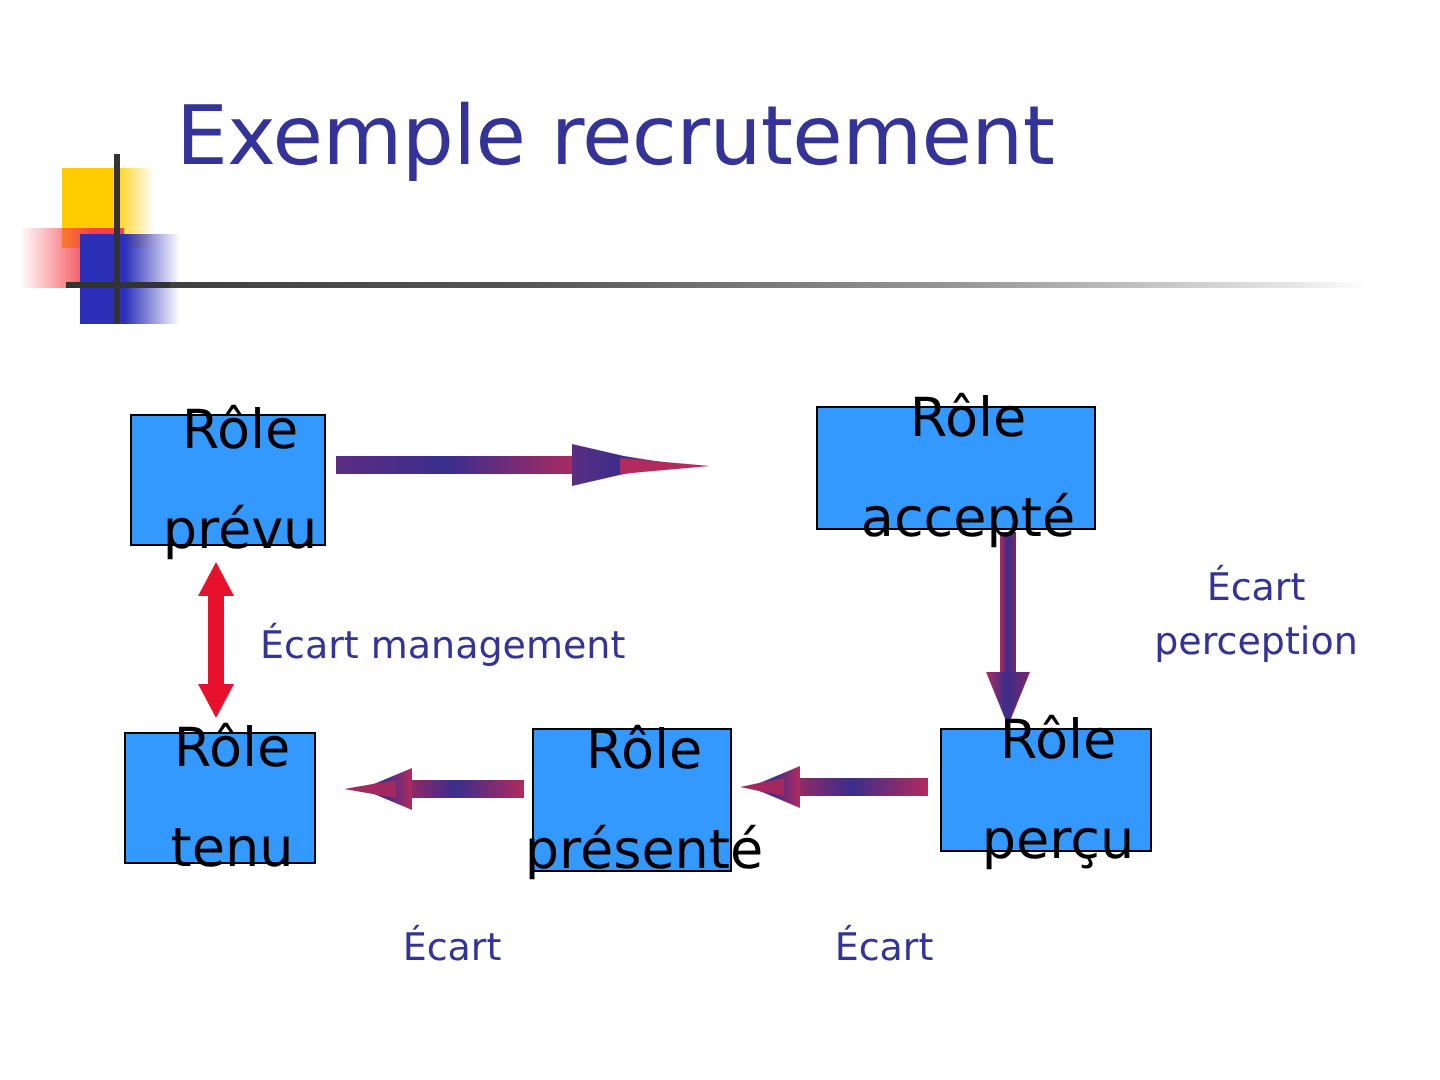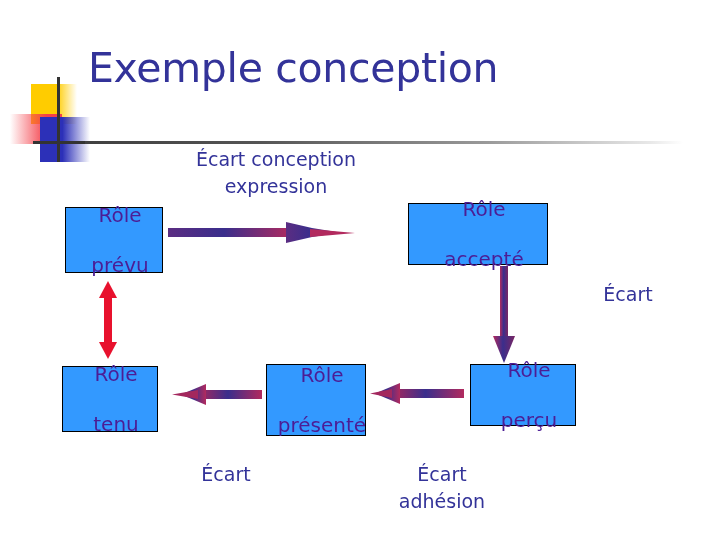--- a/index.html
+++ b/index.html
@@ -66,22 +66,22 @@
     letter-spacing: -0.3px;
     white-space: nowrap;
   }
 
   
   .role-box {
     position: absolute;
     box-sizing: border-box;
     background: #3399FF;
     border: 1.4px solid #000000;
-    color: #4c1d95;
-    font-size: 20px;
+    color: #000000;
+    font-size: 27px;
     line-height: 25px;
     text-align: center;
     display: flex;
     align-items: center;
     justify-content: center;
     padding-left: 12px;
   }
   .role-box span { display: block; }
 
   #box-prevu    { left: 65px;  top: 207px; width: 98px;  height: 66px; }
@@ -112,21 +112,21 @@
 
 <div id="slide">
 
   <div class="deco-yellow"></div>
   <div class="deco-red"></div>
   <div class="deco-blue"></div>
   <div class="title-rule"></div>
   <div class="deco-vline"></div>
   <div class="deco-hline"></div>
 
-  <div class="slide-title">Exemple conception</div>
+  <div class="slide-title">Exemple recrutement</div>
 
   <svg class="arrow" style="left:0; top:0;" width="720" height="540" viewBox="0 0 720 540">
     <defs>
       <linearGradient id="gradRight" x1="0%" y1="0%" x2="100%" y2="0%">
         <stop offset="0%" stop-color="#5B2D82"></stop>
         <stop offset="45%" stop-color="#3A2E8C"></stop>
         <stop offset="100%" stop-color="#B22A5E"></stop>
       </linearGradient>
       <linearGradient id="gradLeft" x1="100%" y1="0%" x2="0%" y2="0%">
         <stop offset="0%" stop-color="#B22A5E"></stop>
@@ -199,31 +199,31 @@
   </div>
 
   <div class="role-box" id="box-percu">
     <span>
       <span>Rôle</span><br>
       <span>perçu</span>
     </span>
   </div>
 
   <div class="gap-label" id="gap-conception">
-    <span>Écart conception</span><br>
-    <span>expression</span>
-  </div>
-
+    <br>
+  </div>
+
+  <div class="gap-label" id="gap-management">Écart management</div>
 
   <div class="gap-label" id="gap-perception">
     <span>Écart</span><br>
+    <span>perception</span>
   </div>
 
   <div class="gap-label" id="gap-realisation">
     <span>Écart</span><br>
   </div>
 
   <div class="gap-label" id="gap-adhesion">
     <span>Écart</span><br>
-    <span>adhésion</span>
   </div>
 
 </div>
 
 </body></html>

